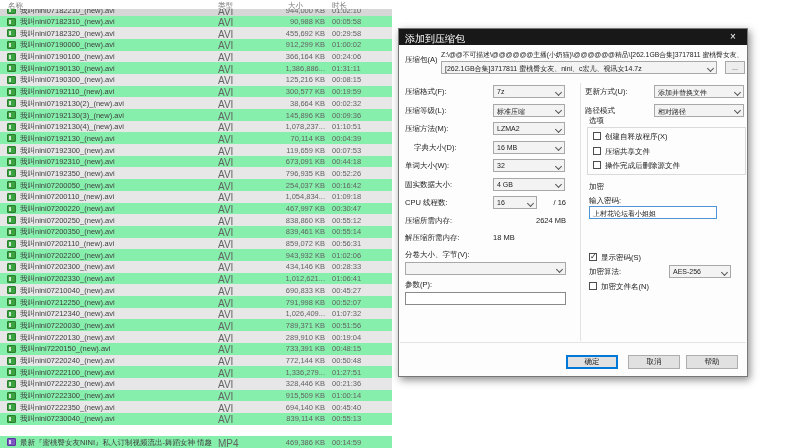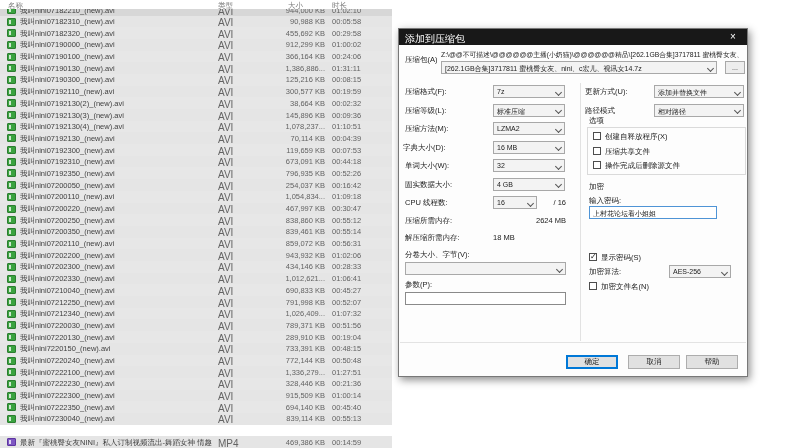--- a/index.html
+++ b/index.html
@@ -2,21 +2,21 @@
 <html><head>
 <meta charset="utf-8">
 <style>
   html,body{margin:0;padding:0;}
   .screen{position:relative;width:800px;height:448px;background:#ffffff;overflow:hidden;
           font-family:"Liberation Sans",sans-serif;-webkit-font-smoothing:antialiased;}
   
   .list-header{position:absolute;left:0;top:0;width:392px;height:9px;background:#fff;z-index:2;}
   .hcell{position:absolute;top:1px;font-size:7.5px;color:#7b7b7b;white-space:nowrap;cursor:default;}
   .row{position:absolute;left:0;width:392px;height:11.7px;overflow:hidden;}
-  .row.light{background:#e5e5e5;}
+  .row.light{background:#86efac;}
   .row.dark{background:#e7e7e7;}
   .row.partial{background:#d7d7d7;height:6.5px;top:9px;}
   .row.partial .inner{position:relative;top:-5px;}
   .ficon{position:absolute;left:7px;top:2px;width:9px;height:8px;border-radius:1px;
          background:#3aa33f;border:1px solid #2c7d30;box-sizing:border-box;}
   .ficon::after{content:"";position:absolute;left:1px;top:1px;width:2px;height:4px;background:rgba(255,255,255,.75);}
   .ficon.purple{background:#7e57c2;border-color:#5e35a1;}
   .c-name{position:absolute;left:20px;top:1.5px;width:192px;font-size:7.5px;color:#3f3f3f;
           white-space:nowrap;overflow:hidden;}
   .c-type{position:absolute;left:218px;top:1.5px;width:40px;font-size:10px;color:#636363;}
@@ -372,21 +372,21 @@
         </div>
       </div>
         <div>
         <span class="lbl" style="left: 6px; top: 95px;">压缩方法(M):</span>
         <div class="combo" style="left: 94px; top: 93px; width: 72px;">
           <span class="cval">LZMA2</span>
           <i class="chev"></i>
         </div>
       </div>
         <div>
-        <span class="lbl" style="left: 4px; top: 113.5px; text-align: right;">字典大小(D):</span>
+        <span class="lbl" style="left: 15px; top: 113.5px; text-align: right;">字典大小(D):</span>
         <div class="combo" style="left: 94px; top: 111.5px; width: 72px;">
           <span class="cval">16 MB</span>
           <i class="chev"></i>
         </div>
       </div>
         <div>
         <span class="lbl" style="left: 6px; top: 132px;">单词大小(W):</span>
         <div class="combo" style="left: 94px; top: 130px; width: 72px;">
           <span class="cval">32</span>
           <i class="chev"></i>

